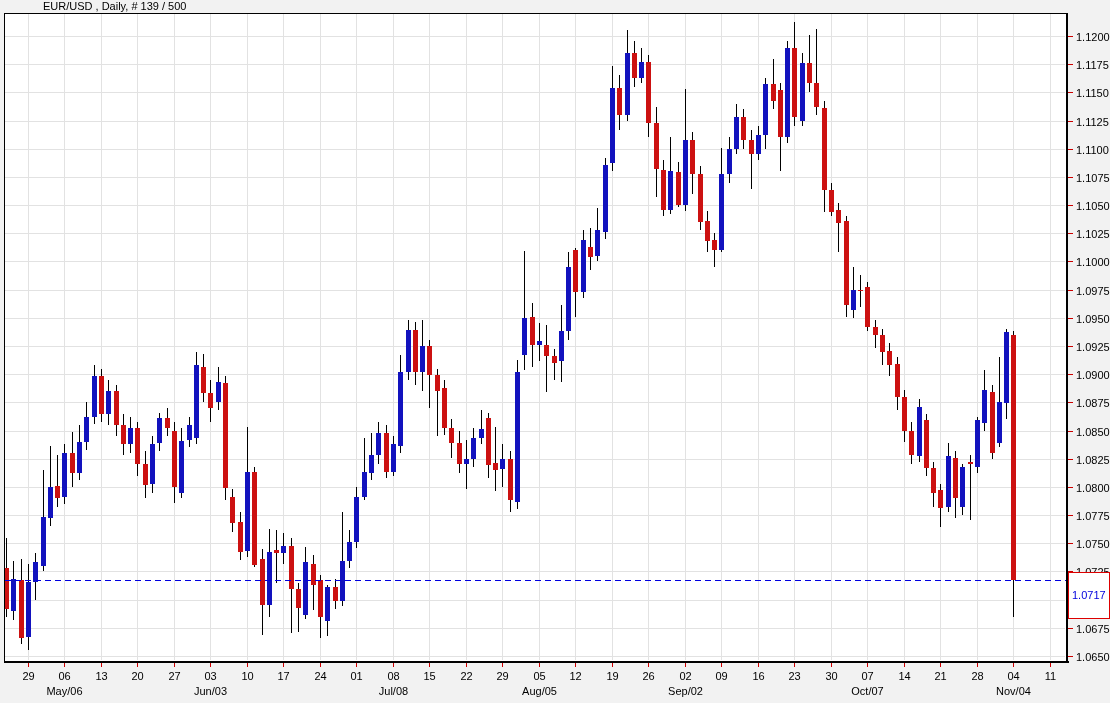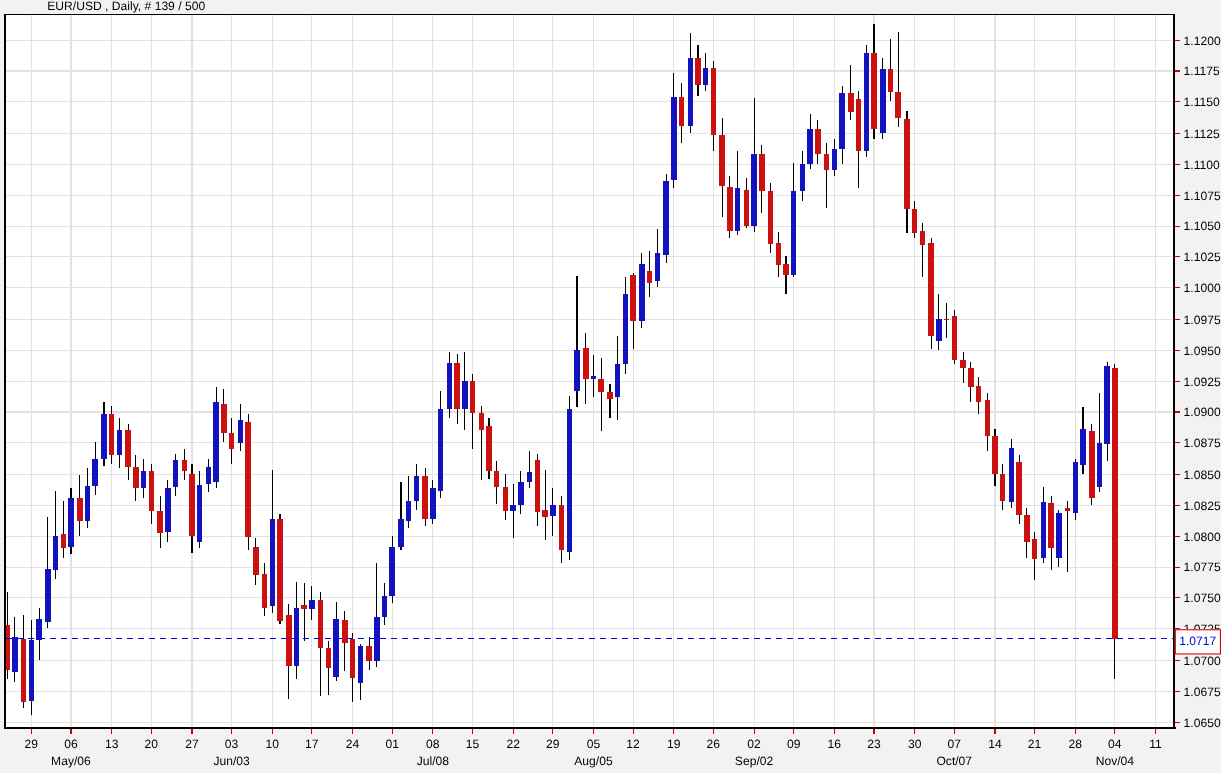--- a/index.html
+++ b/index.html
@@ -10,21 +10,21 @@
   }
   #chart{position:absolute;left:0;top:0;display:block}
   svg text{font-family:"Liberation Sans", sans-serif;fill:#000}
   .title{
     position:absolute;left:3px;top:0;height:13px;line-height:13px;
     font-size:11px;color:#000;white-space:nowrap;margin-left:40px;
   }
   .price-tag{
     position:absolute;left:1068px;top:572px;
     background:#FFFFFF;border:1px solid #DD0000;
-    color:#0000DD;font-size:11px;line-height:13px;padding:4px 3px;
+    color:#0000DD;font-size:11px;line-height:13px;padding:16px 3px;
   }
 </style>
 </head>
 <body>
 
 <div class="title">EUR/USD , Daily, # 139 / 500</div>
 
 <svg id="chart" width="1110" height="703" xmlns="http://www.w3.org/2000/svg" shape-rendering="crispEdges">
     <rect x="4" y="13" width="1062" height="648" fill="#FFFFFF"></rect>
     <line x1="5" y1="36.5" x2="1065" y2="36.5" stroke="#E2E2E2" stroke-width="1"></line>

